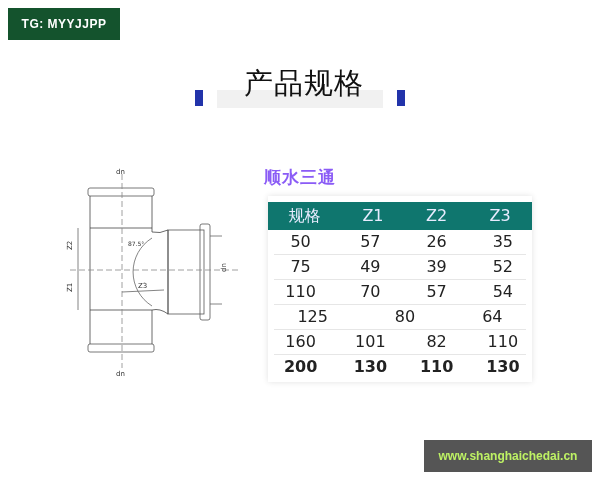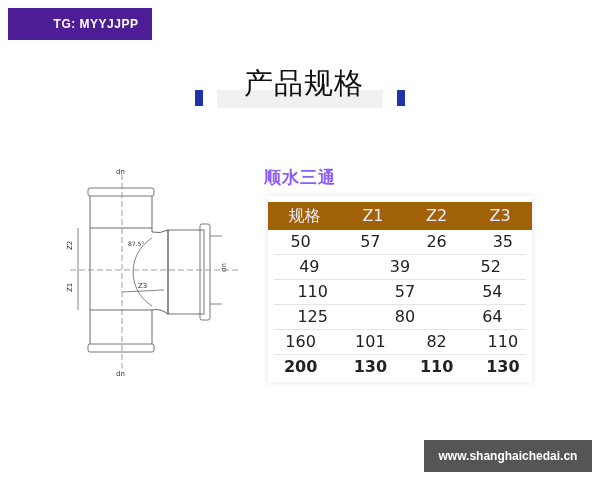--- a/index.html
+++ b/index.html
@@ -2,24 +2,23 @@
 <html><head>
 <meta charset="utf-8">
 <style>
   html, body { margin: 0; padding: 0; }
   body {
     width: 600px; height: 480px; position: relative; overflow: hidden;
     background: #ffffff; font-family: "DejaVu Sans", sans-serif; color: #222;
   }
   .tg-badge {
     position: absolute; left: 8px; top: 8px; width: 112px; height: 32px;
-    background: #4c1d95; color: #fff; font-size: 12px; font-weight: bold;
+    background: #14532d; color: #fff; font-size: 12px; font-weight: bold;
     display: flex; align-items: center; justify-content: center; letter-spacing: 0.5px;
     font-family: "Liberation Sans", sans-serif;
-    padding-left: 32px;
   }
   .title-wrap {
     position: absolute; left: 195px; top: 62px; width: 210px; height: 44px;
   }
   .title-bar {
     position: absolute; left: 22px; right: 22px; top: 28px; height: 18px; background: #f1f1f1;
   }
   .title-mark { position: absolute; top: 28px; width: 8px; height: 16px; background: #2233aa; }
   .title-mark.left { left: 0; }
   .title-mark.right { right: 0; }
@@ -29,34 +28,34 @@
   }
   .subtitle {
     position: absolute; left: 264px; top: 166px; font-size: 17px; font-weight: bold; color: #8b5cf6;
     letter-spacing: 1px;
   }
   .table-card {
     position: absolute; left: 268px; top: 196px; width: 264px; height: 186px;
     background: #fff; box-shadow: 0 0 6px rgba(0,0,0,0.12);
   }
   .table-head {
-    position: absolute; left: 0; top: 6px; width: 264px; height: 28px; background: #a16207;
+    position: absolute; left: 0; top: 6px; width: 264px; height: 28px; background: #0f766e;
     display: flex;
   }
   .cell { flex: 1; text-align: center; font-size: 16px; line-height: 28px; }
   .cell.c0 { flex: 1.15; }
   .table-head .cell { color: #e8ecff; }
   .table-body { position: absolute; left: 0; top: 34px; width: 264px; }
   .row { display: flex; height: 24px; border-bottom: 1px solid #e6e6e6; margin: 0 6px; gap: 20px; }
   .row:last-child { border-bottom: none; font-weight: bold; }
   .row .cell { line-height: 24px; color: #222; }
   .diagram { position: absolute; left: 60px; top: 160px; width: 200px; height: 220px; }
   .watermark {
     position: absolute; left: 424px; top: 440px; width: 168px; height: 32px; background: #555;
-    color: #ffffff; font-size: 12px; font-weight: bold; display: flex; align-items: center;
+    color: #bef264; font-size: 12px; font-weight: bold; display: flex; align-items: center;
     justify-content: center; font-family: "Liberation Sans", sans-serif;
   }
 </style>
 </head>
 <body>
 
 <div class="tg-badge">TG: MYYJJPP</div>
 
 <div class="title-wrap">
   <div class="title-bar"></div>
@@ -109,26 +108,28 @@
     <div class="cell">Z3</div>
   </div>
   <div class="table-body">
     <div class="row">
       <div class="cell c0">50</div>
       <div class="cell">57</div>
       <div class="cell">26</div>
       <div class="cell">35</div>
     </div>
     <div class="row">
+      <div class="cell c0">75</div>
       <div class="cell">49</div>
       <div class="cell">39</div>
       <div class="cell">52</div>
     </div>
     <div class="row">
       <div class="cell c0">110</div>
+      <div class="cell">70</div>
       <div class="cell">57</div>
       <div class="cell">54</div>
     </div>
     <div class="row">
       <div class="cell c0">125</div>
       <div class="cell">80</div>
       <div class="cell">64</div>
     </div>
     <div class="row">
       <div class="cell c0">160</div>

